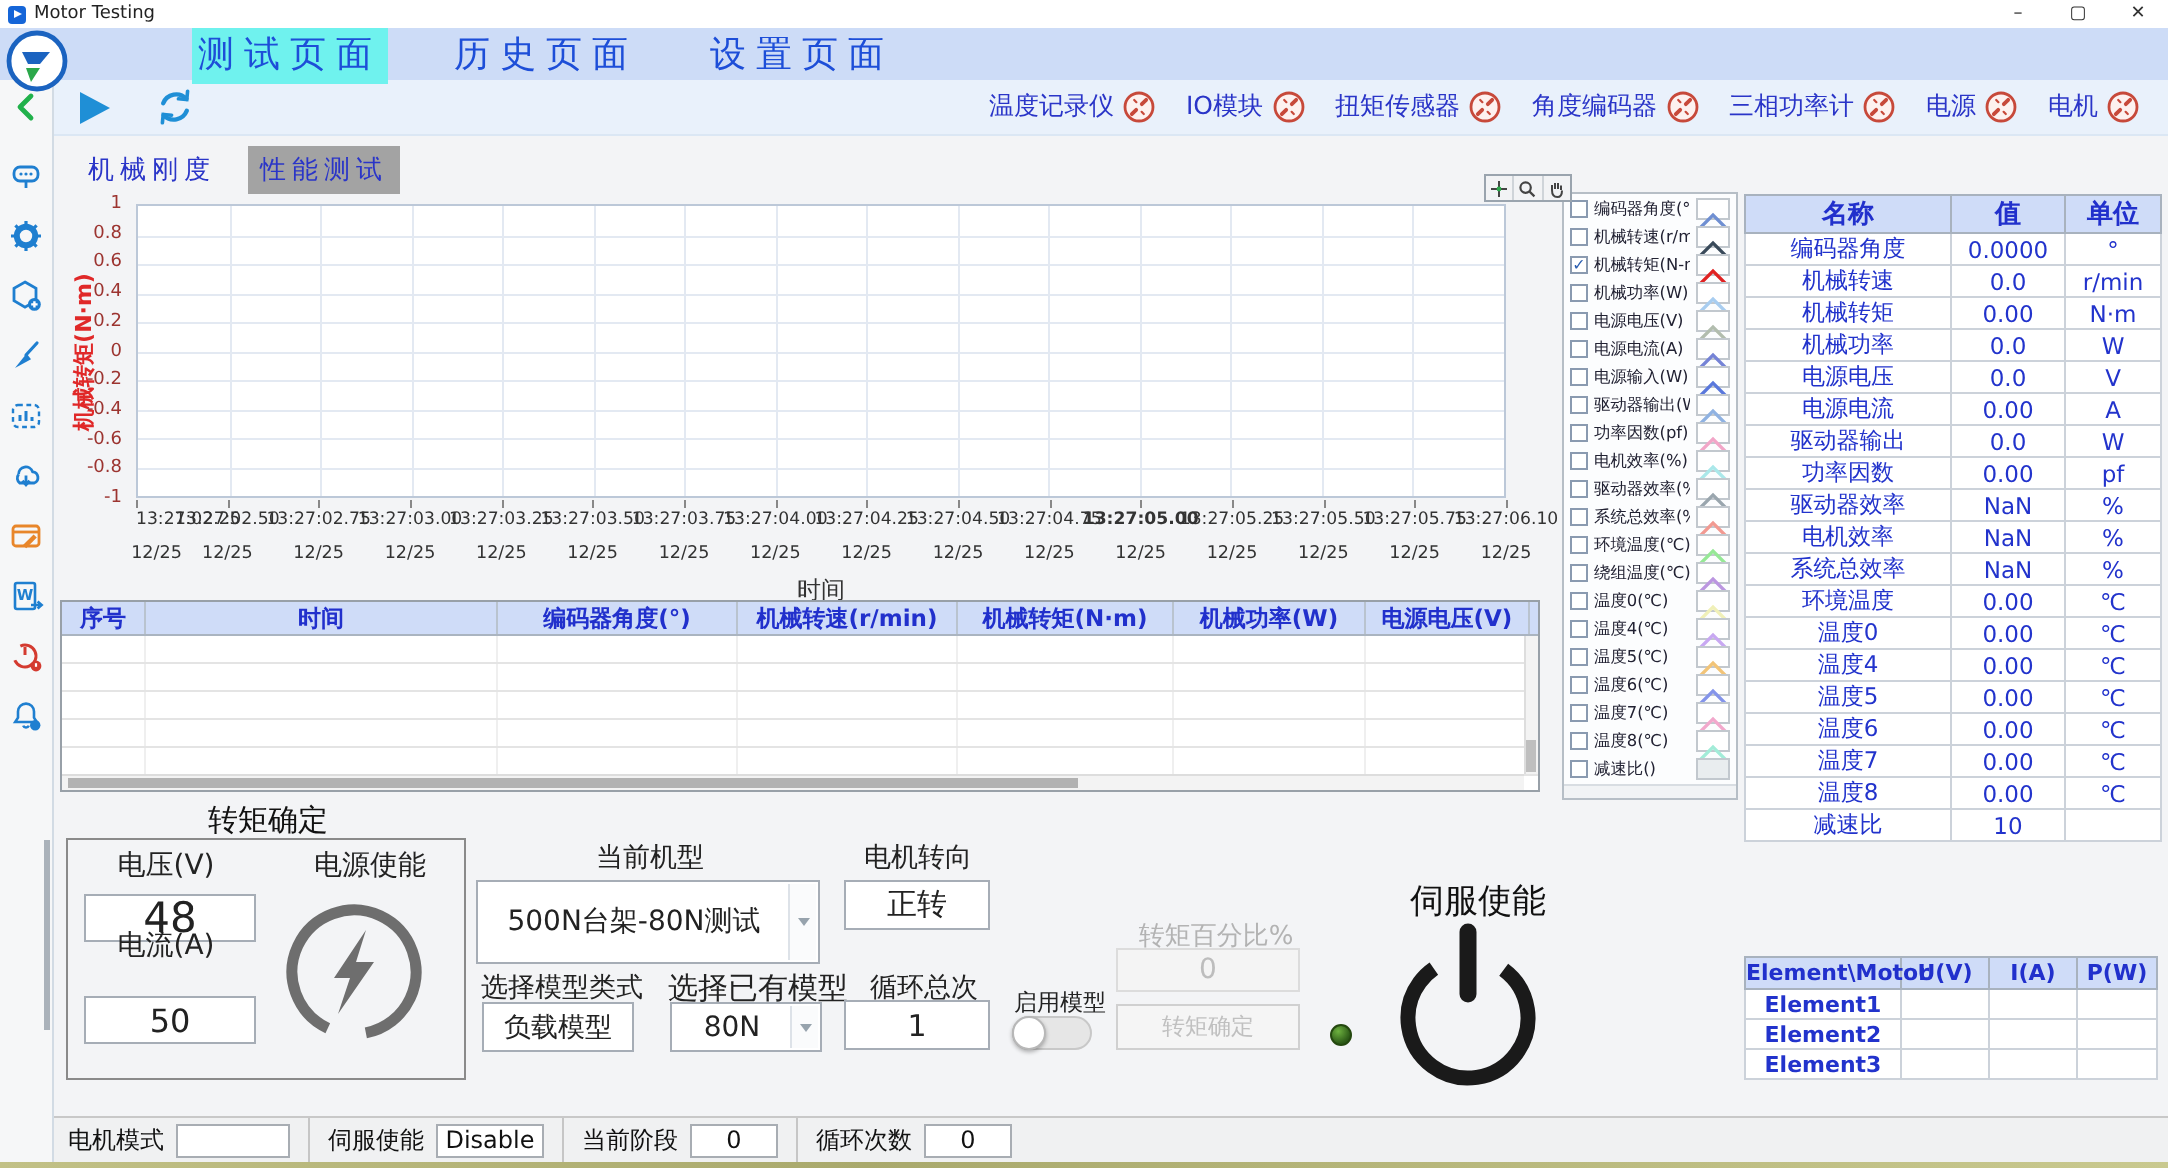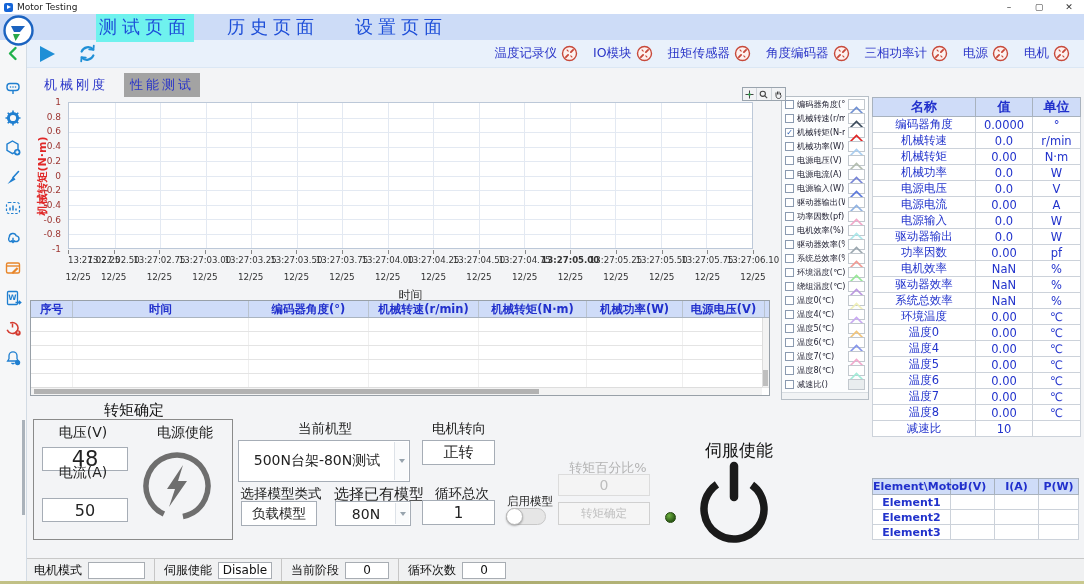--- a/index.html
+++ b/index.html
@@ -614,41 +614,36 @@
               <td>电源电压</td>
               <td>0.0</td>
               <td>V</td>
             </tr>
             <tr>
               <td>电源电流</td>
               <td>0.00</td>
               <td>A</td>
             </tr>
             <tr>
-              <td>电源输入</td>
-              <td>0.0</td>
-              <td>W</td>
-            </tr>
-            <tr>
               <td>驱动器输出</td>
               <td>0.0</td>
               <td>W</td>
             </tr>
             <tr>
               <td>功率因数</td>
               <td>0.00</td>
               <td>pf</td>
             </tr>
             <tr>
-              <td>电机效率</td>
+              <td>驱动器效率</td>
               <td>NaN</td>
               <td>%</td>
             </tr>
             <tr>
-              <td>驱动器效率</td>
+              <td>电机效率</td>
               <td>NaN</td>
               <td>%</td>
             </tr>
             <tr>
               <td>系统总效率</td>
               <td>NaN</td>
               <td>%</td>
             </tr>
             <tr>
               <td>环境温度</td>

